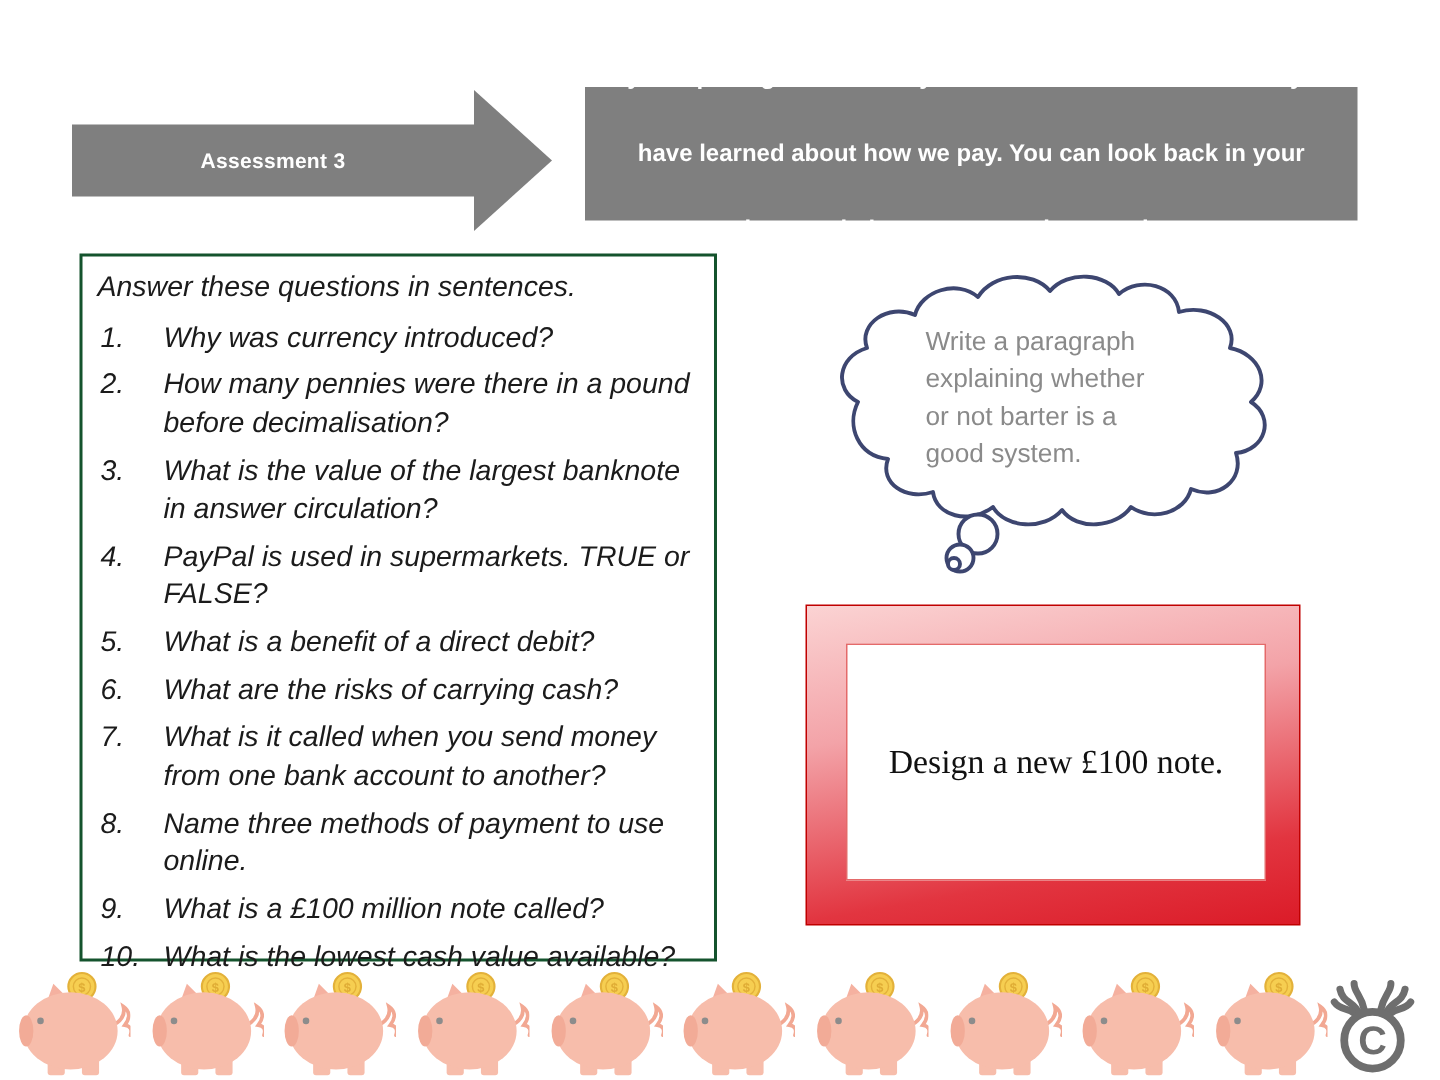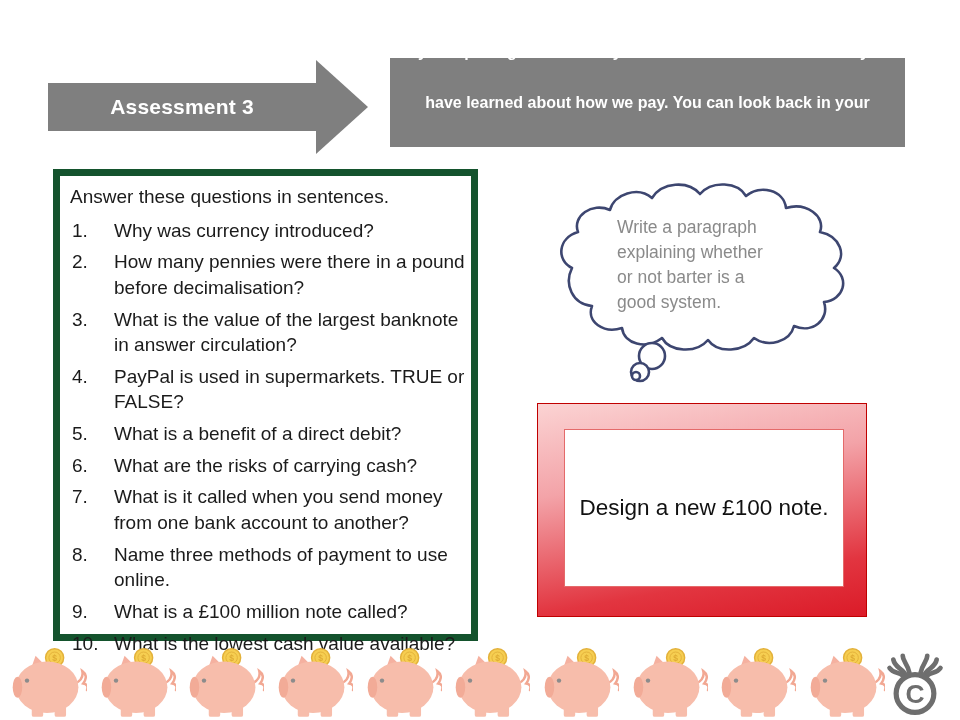--- a/index.html
+++ b/index.html
@@ -2,51 +2,51 @@
 <html><head>
 <meta charset="utf-8">
 <style>
   html,body{margin:0;padding:0;background:#ffffff;}
   .slide{position:relative;width:960px;height:720px;background:#ffffff;overflow:hidden;
          font-family:"Liberation Sans",sans-serif;}
 
   
   .arrow-body{position:absolute;left:48px;top:83px;width:268px;height:48px;background:#7F7F7F;
               display:flex;align-items:center;justify-content:center;}
-  .arrow-body span{color:#ffffff;font-weight:bold;font-size:21px;letter-spacing:.2px;}
+  .arrow-body span{color:#ffffff;font-weight:bold;font-size:14px;letter-spacing:.2px;}
   .arrow-head{position:absolute;left:316px;top:60px;width:0;height:0;
               border-top:47px solid transparent;border-bottom:47px solid transparent;
               border-left:52px solid #7F7F7F;}
 
   
   .info-box{position:absolute;left:390px;top:58px;width:515px;height:89px;background:#7F7F7F;
             box-sizing:border-box;display:flex;flex-direction:column;align-items:center;justify-content:center;
             color:#ffffff;font-weight:bold;font-size:16px;line-height:1.45;text-align:center;padding:2px 6px;gap:28px;}
 
   
   .questions-panel{position:absolute;left:53px;top:169px;width:425px;height:472px;box-sizing:border-box;
-                   border:7px solid #14532d;background:#ffffff;padding:8px 6px 0 10px;
-                   font-size:19px;color:#1b1b1b;line-height:1.35;}
+                   border:2px solid #14532d;background:#ffffff;padding:8px 6px 0 10px;
+                   font-size:19px;color:#1b1b1b;line-height:1.35;font-style:italic;}
   .q-intro{margin-bottom:8px;}
   .q-list{list-style:none;margin:0;padding:0;counter-reset:q;}
   .q-list li{position:relative;padding-left:44px;margin-bottom:6px;}
   .q-list li::before{counter-increment:q;content:counter(q) ".";position:absolute;left:2px;top:0;}
 
   
   .cloud-svg{position:absolute;left:542px;top:176px;}
   .cloud-text{position:absolute;left:617px;top:215px;width:180px;
               color:#8A8A8A;font-size:17.5px;line-height:1.43;}
 
   
   .task-box{position:absolute;left:537px;top:403px;width:330px;height:214px;box-sizing:border-box;
             border:1px solid #C00000;
             background:linear-gradient(170deg,#FBD3D3 0%,#F3A3A8 35%,#E23540 78%,#DB1B28 100%);}
   .task-inner{position:absolute;left:26px;top:25px;right:22px;bottom:29px;background:#ffffff;
               border:1px solid #E46A6A;display:flex;align-items:center;justify-content:center;
-              font-size:22.5px;color:#111111;text-align:right;}
+              font-size:22.5px;color:#111111;text-align:right;font-family:Liberation Serif, serif;}
 
   
   .piggy-row{position:absolute;left:7px;top:646px;width:878px;height:73px;
              display:flex;justify-content:space-between;align-items:flex-end;}
   .piggy-row svg{display:block;}
   .logo-svg{position:absolute;left:882px;top:652px;}
 </style>
 </head>
 <body>
 

